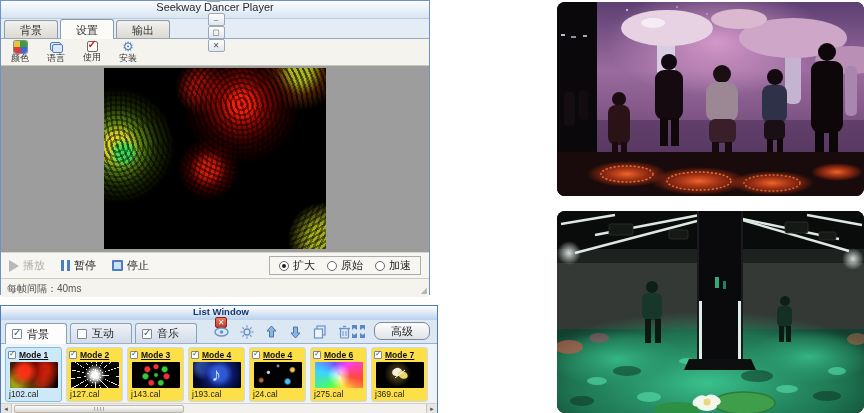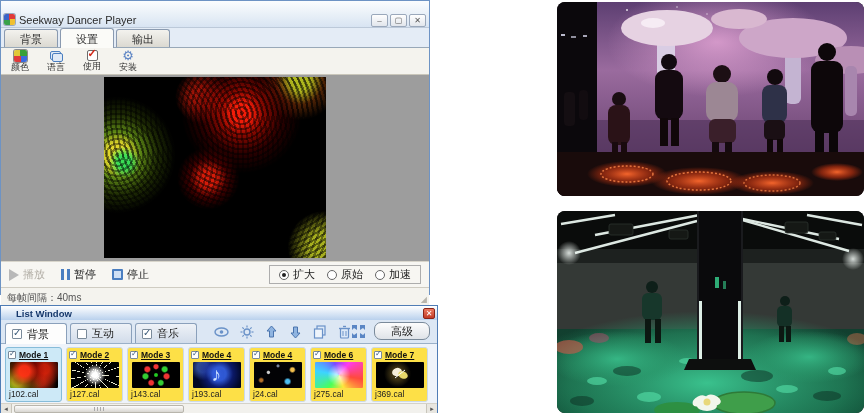--- a/index.html
+++ b/index.html
@@ -1,21 +1,21 @@
 <!DOCTYPE html>
 <html><head>
 <meta charset="utf-8">
 <style>
   * { margin:0; padding:0; box-sizing:border-box; }
   html,body { width:864px; height:413px; background:#fff; font-family:"Liberation Sans", sans-serif; overflow:hidden; }
   .abs { position:absolute; }
 
   
   #player-window { left:0; top:0; width:430px; height:295px; border:1px solid #6d93c4; background:#e9f0f8; box-shadow:0 0 0 1px #c9d9ec inset; }
-  .pw-titlebar { height:18px; background:linear-gradient(#fbfdfe,#d8e4f2); display:flex; align-items:flex-start; padding:13px 3px; border-bottom:1px solid #bcc9d9; }
+  .pw-titlebar { height:18px; background:linear-gradient(#fbfdfe,#d8e4f2); display:flex; align-items:center; padding:0 3px; border-bottom:1px solid #bcc9d9;flex-direction:column; }
   .app-icon { width:11px; height:11px; border-radius:2px; margin-right:4px;
     background:conic-gradient(#e03a3a 0 25%, #f0c030 0 50%, #39a24a 0 75%, #3a64c8 0); box-shadow:0 0 0 1px #9aa8bb; }
   .pw-title { font-size:11px; color:#2a2a2a; flex:1; }
   .win-btn { width:17px; height:13px; margin-left:2px; border:1px solid #9aa8bb; border-radius:2px;
     background:linear-gradient(#fefefe,#e2e6ec); font-size:8px; line-height:11px; text-align:center; color:#555; cursor:pointer; }
   .pw-tabs { height:20px; display:flex; align-items:flex-end; padding:2px 3px 0; background:#e4ecf6; border-bottom:1px solid #98a8b8; }
   .pw-tab { width:54px; height:18px; line-height:18px; text-align:center; font-size:11px; color:#333;
     border:1px solid #8a9ab0; border-bottom:none; border-radius:3px 3px 0 0; margin-right:2px;
     background:linear-gradient(#f3f2ee,#dbd9d1); }
   .pw-tab.active { background:#fbfbf8; height:20px; margin-bottom:-1px; line-height:20px; }
@@ -53,21 +53,21 @@
   .icon-stop { width:11px; height:11px; border:2px solid #4a7ec0; background:#cfe0f5; border-radius:1px; }
   .radio-group { border:1px solid #adadad; background:#f7f6f2; display:flex; gap:12px; padding:1px 9px; align-items:center; }
   .radio-opt { display:flex; gap:4px; align-items:center; font-size:11px; color:#222; cursor:pointer; }
   .radio { width:10px; height:10px; border:1px solid #666; border-radius:50%; background:#fff; position:relative; }
   .radio.sel::after { content:""; position:absolute; left:2px; top:2px; width:4px; height:4px; border-radius:50%; background:#222; }
   .pw-status { height:19px; background:#f4f3ee; border-top:1px solid #cfccc2; font-size:10px; color:#555; padding:3px 6px; position:relative; }
   .grip { position:absolute; right:2px; bottom:2px; font-size:8px; color:#b8b5ac; }
 
   
   #list-window { left:0; top:305px; width:438px; height:108px; border:1px solid #4f7cb5; background:#e9f0f9; }
-  .lw-titlebar { height:14px; background:linear-gradient(#ffffff,#b9d1ed); display:flex; align-items:center; justify-content:space-between; padding:0 2px 0 15px; }
+  .lw-titlebar { height:14px; background:linear-gradient(#ffffff,#b9d1ed); display:flex; align-items:center; justify-content:space-between; padding:0 2px 0 6px;flex-direction:column; }
   .lw-title { font-size:9.5px; font-weight:bold; color:#16386b; }
   .lw-close { width:12px; height:11px; background:linear-gradient(#ec7a60,#c23a26); border:1px solid #8a2418; border-radius:2px; color:#fff; font-size:8px; line-height:9px; text-align:center; cursor:pointer; }
   .lw-tabrow { height:24px; display:flex; align-items:flex-end; background:#dce7f4; padding:2px 4px 0; border-bottom:1px solid #9ab0c8; }
   .lw-tab { width:72px; height:20px; border:1px solid #8aa0bb; border-bottom:none; border-radius:3px 3px 0 0; margin-right:3px;
     display:flex; align-items:center; gap:5px; padding-left:6px; font-size:11px; color:#222;
     background:linear-gradient(#eef2f7,#d2dcea); cursor:pointer; }
   .lw-tab.active { background:#fdfdfd; margin-bottom:-1px; height:21px; }
   .cbx { width:10px; height:10px; border:1px solid #7a8a9a; background:#fff; border-radius:1px; position:relative; flex:none; }
   .cbx.checked::after { content:"✓"; position:absolute; left:0px; top:-3px; font-size:10px; color:#3a5a7a; }
   .lw-tools { display:flex; align-items:center; gap:11px; margin-left:14px; margin-bottom:4px; }

